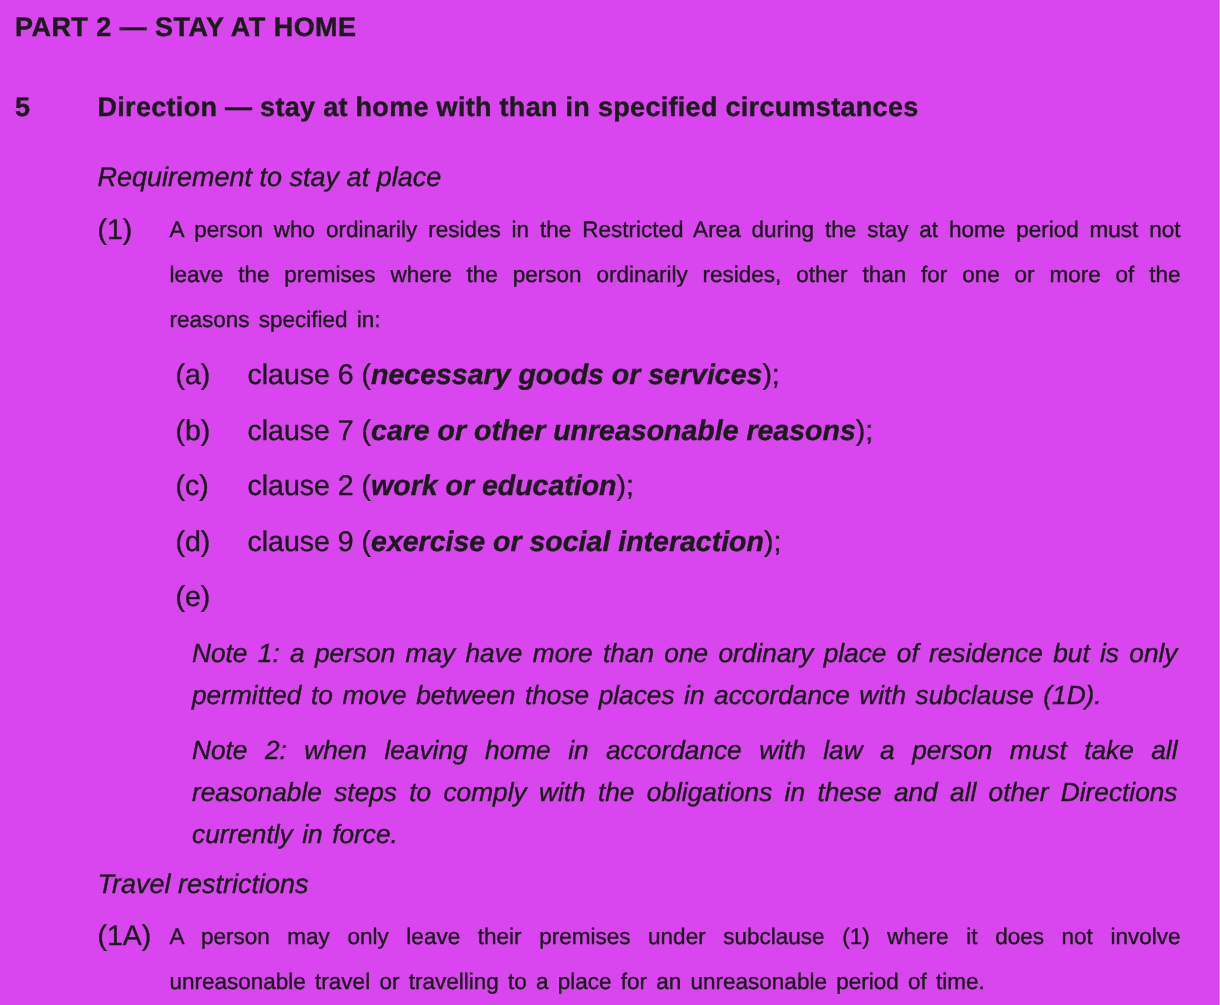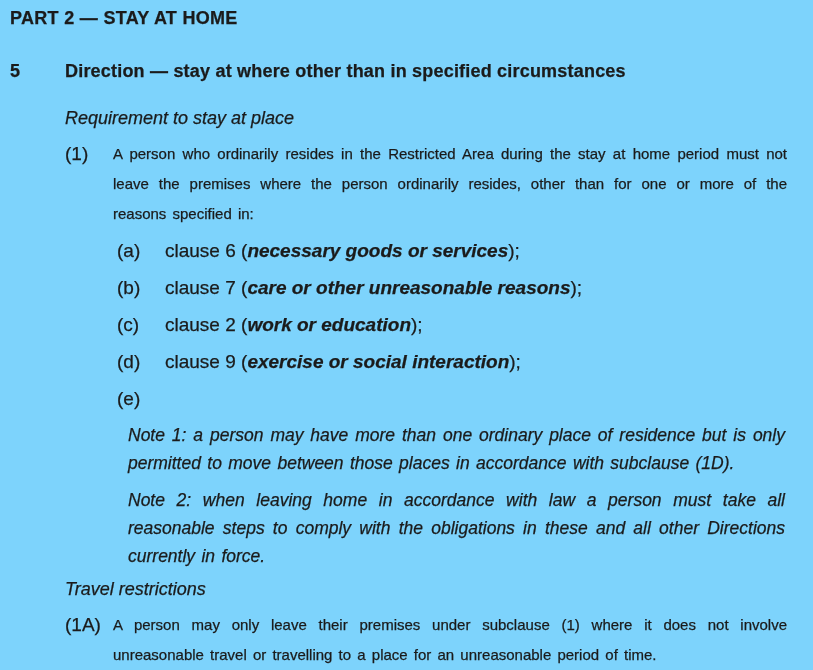--- a/index.html
+++ b/index.html
@@ -5,21 +5,21 @@
   html, body { margin: 0; padding: 0; }
   body {
     background: #ffffff;
     font-family: "Liberation Sans", sans-serif;
     color: #1b1b1b;
   }
   .page {
     position: relative;
     width: 813px;
     height: 670px;
-    background: #7dd3fc;
+    background: #d946ef;
     overflow: hidden;
     -webkit-text-stroke: 0.25px #1b1b1b; 
   }
   .part-heading {
     margin: 8px 0 0 10px;
     font-size: 18px;
     font-weight: bold;
     letter-spacing: 0.3px;
   }
   .section-row {
@@ -91,21 +91,21 @@
 </style>
 </head>
 <body>
 
 <div class="page">
 
   <div class="part-heading">PART 2 — STAY AT HOME</div>
 
   <div class="section-row">
     <div class="section-num">5</div>
-    <div class="section-heading">Direction — stay at where other than in specified circumstances</div>
+    <div class="section-heading">Direction — stay at home with than in specified circumstances</div>
   </div>
 
   <div class="subheading first">Requirement to stay at place</div>
 
   <div class="clause c1">
     <div class="clause-marker">(1)</div>
     <div class="clause-text">A person who ordinarily resides in the Restricted Area during the stay at home period must not leave the premises where the person ordinarily resides, other than for one or more of the reasons specified in:</div>
   </div>
 
   <div class="item-list">

